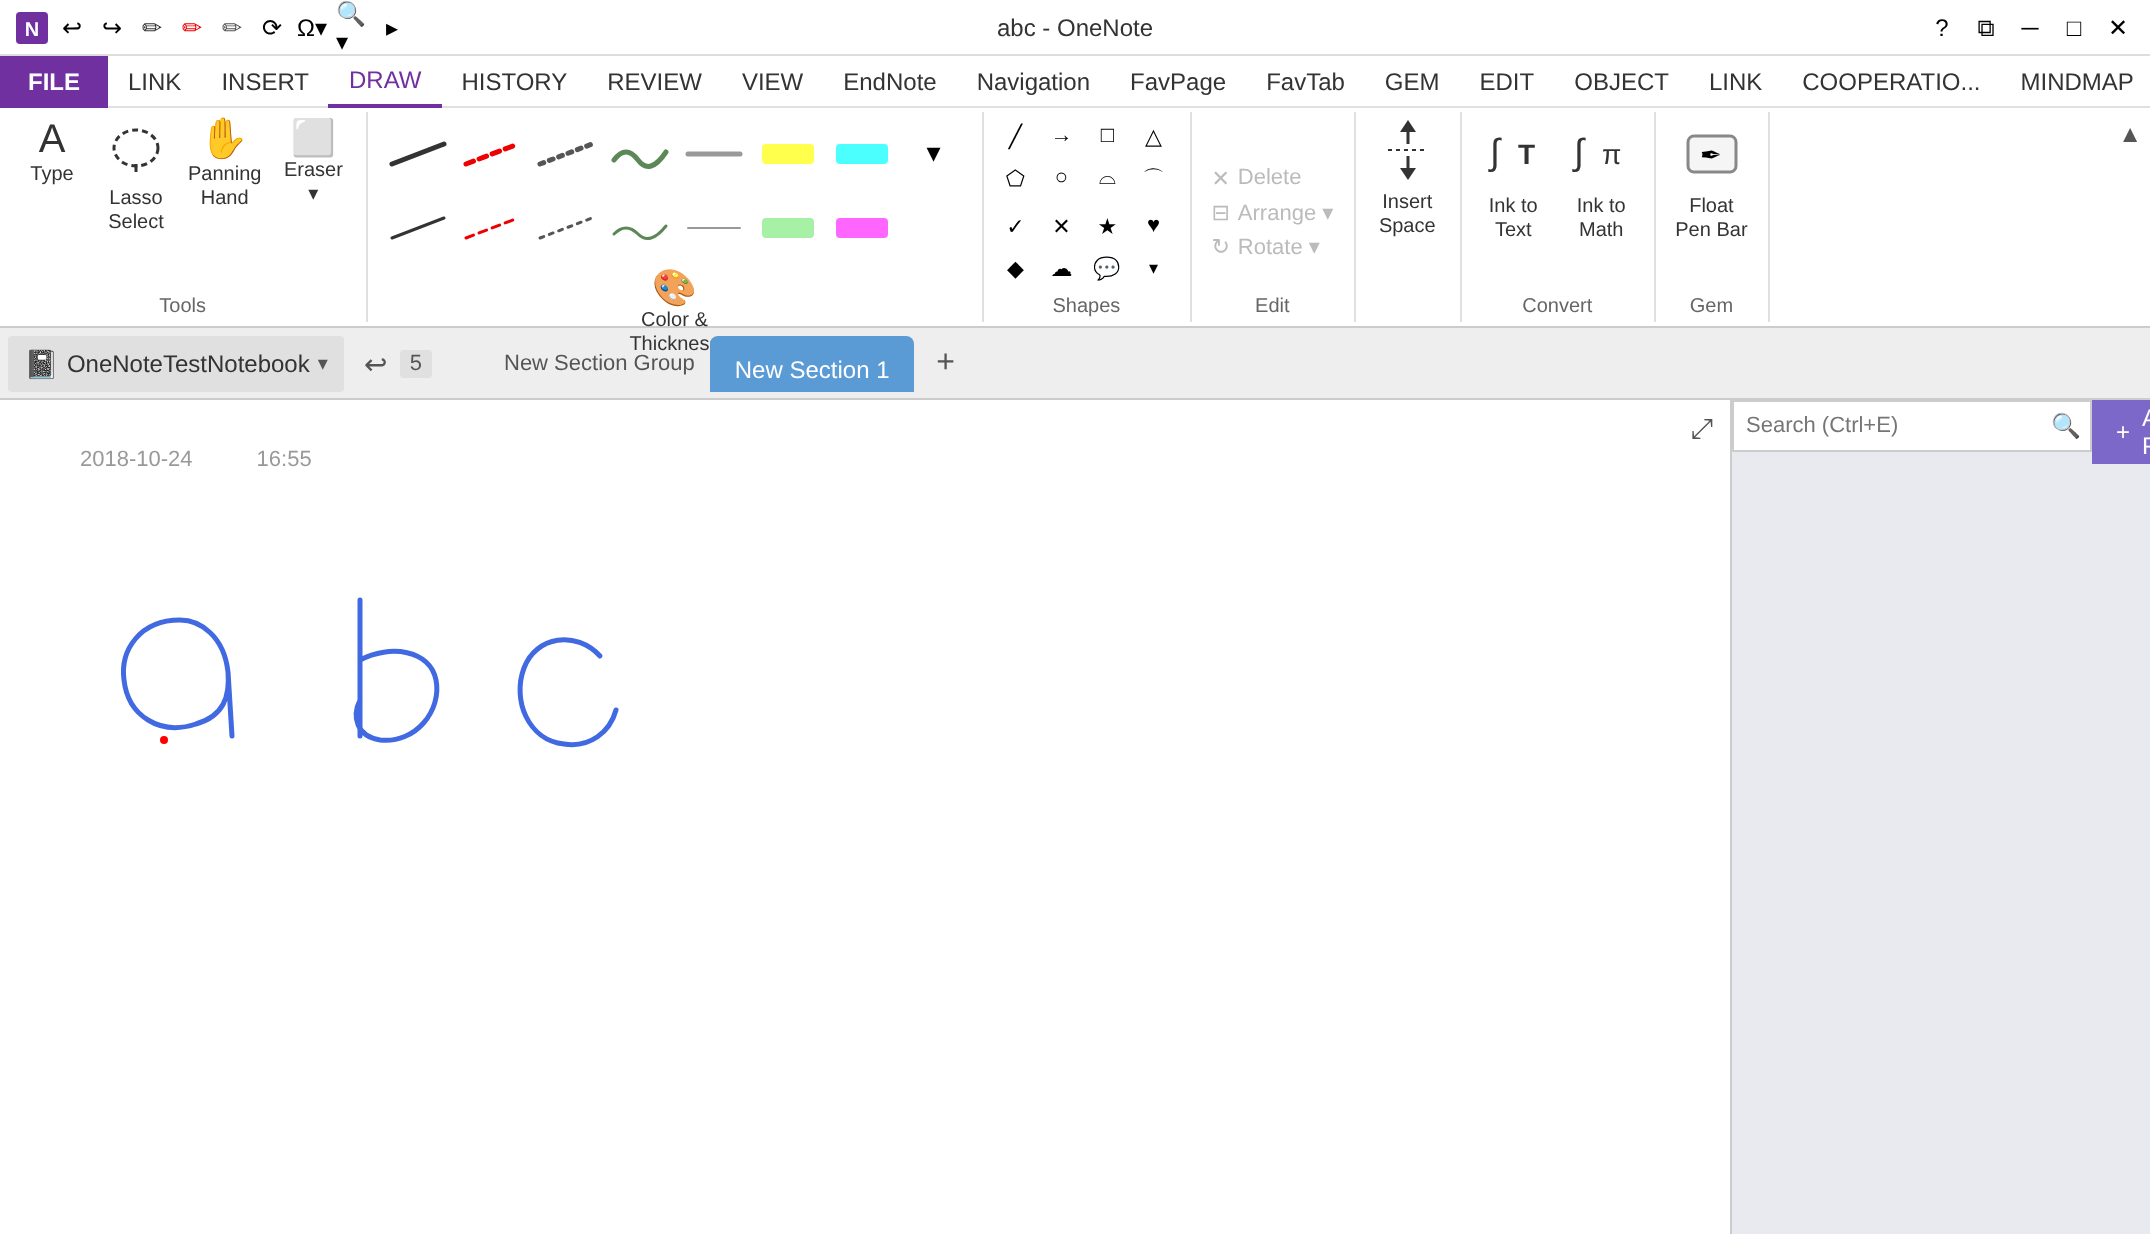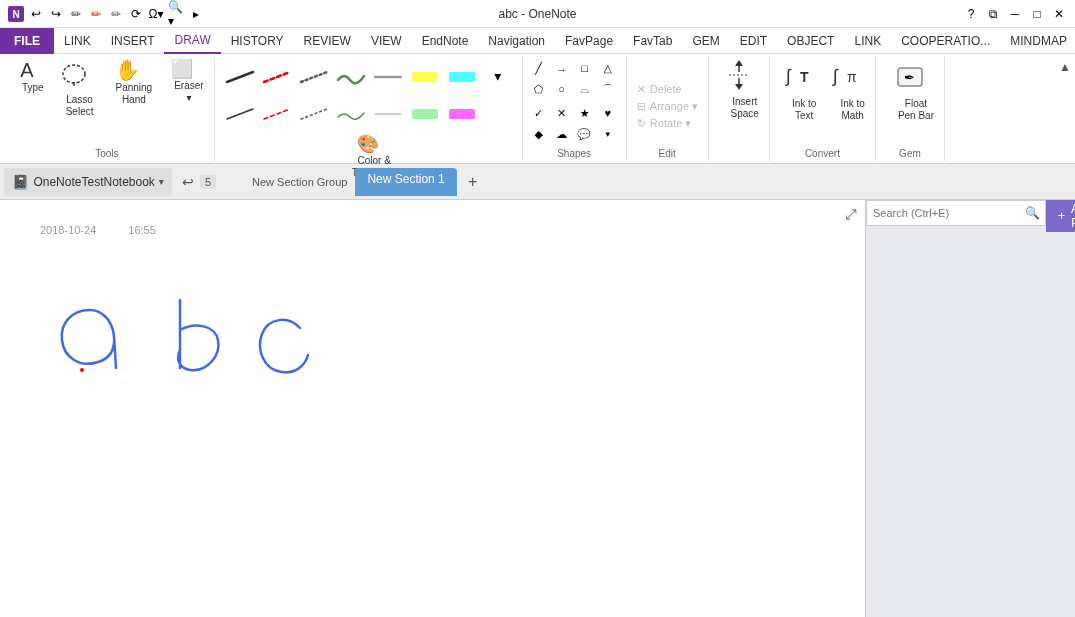--- a/index.html
+++ b/index.html
@@ -90,21 +90,21 @@
       justify-content: center;
       padding: 2px 4px;
       cursor: pointer;
       border-radius: 2px;
       font-size: 10px;
       color: #333;
       min-width: 40px;
       text-align: center;
     }
     .ribbon-btn .icon { font-size: 22px; line-height: 1; margin-bottom: 2px; }
-    .ribbon-btn .label { font-size: 10px; line-height: 1.2; white-space: pre-line; margin-left: 12px; }
+    .ribbon-btn .label { font-size: 10px; line-height: 1.2; white-space: pre-line; }
     .pen-cell {
       width: 36px;
       height: 36px;
       display: flex;
       align-items: center;
       justify-content: center;
       cursor: pointer;
       border: 1px solid transparent;
       border-radius: 2px;
     }
@@ -166,21 +166,21 @@
       margin-left: 4px;
     }
     .section-tab {
       background: #5b9bd5;
       color: #fff;
       padding: 4px 12px;
       border-radius: 4px 4px 0 0;
       font-size: 12px;
       height: 28px;
       display: flex;
-      align-items: flex-start;
+      align-items: flex-end;
       margin-left: 8px;
       cursor: pointer;
     }
     .add-tab {
       width: 24px;
       height: 24px;
       display: flex;
       align-items: center;
       justify-content: center;
       cursor: pointer;

